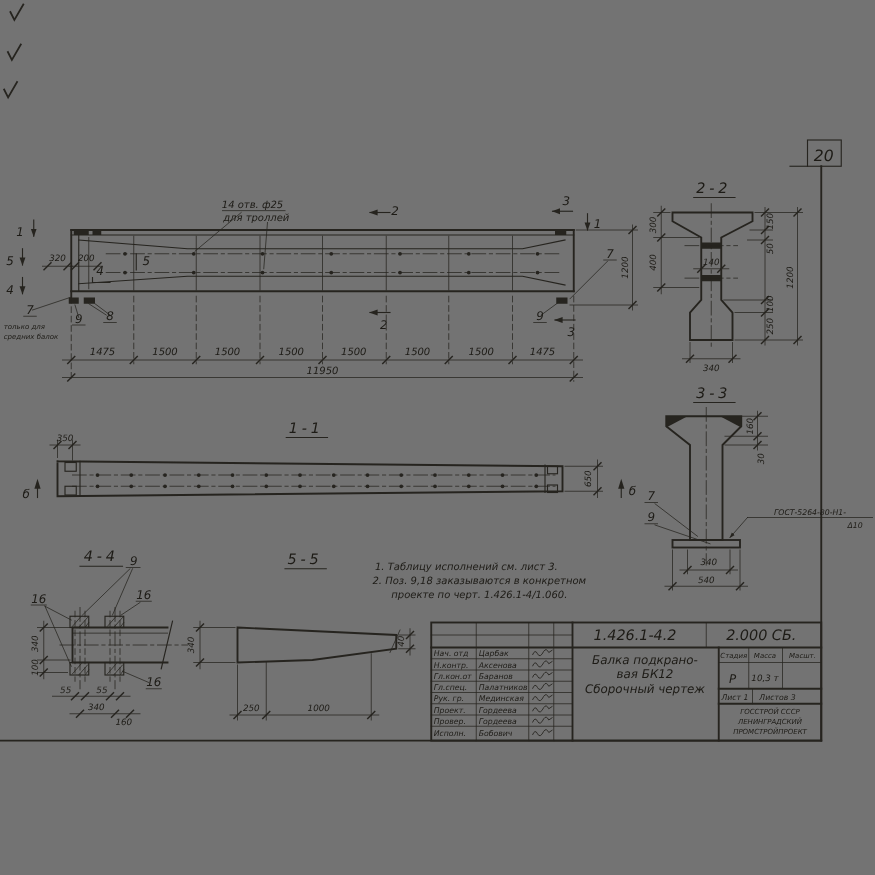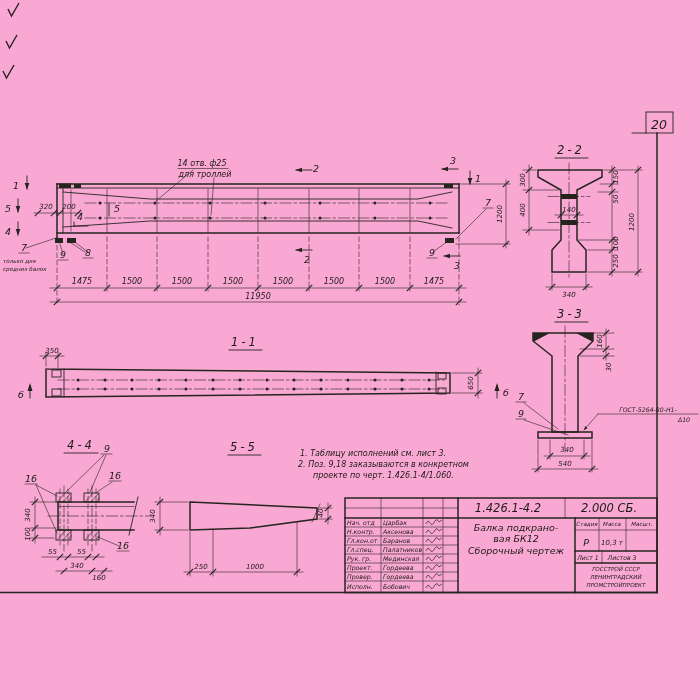--- a/index.html
+++ b/index.html
@@ -1,16 +1,16 @@
 <!DOCTYPE html>
 <html><head>
 <meta charset="utf-8">
 <style>
   html,body{margin:0;padding:0;background:#e8e6e0;}
-  #sheet{position:relative;width:700px;height:700px;background:#f9a8d4;overflow:hidden;}
+  #sheet{position:relative;width:700px;height:700px;background:#737373;overflow:hidden;}
   svg{position:absolute;left:0;top:0;}
   .s1{stroke:#26241f;stroke-width:1.5;fill:none;stroke-linecap:square;}
   .s2{stroke:#26241f;stroke-width:.9;fill:none;stroke-linecap:square;}
   .s3{stroke:#26241f;stroke-width:.6;fill:none;stroke-linecap:square;}
   .dd{stroke-dasharray:11 3 2.5 3;}
   .da{stroke-dasharray:4.5 3;}
   .fl{fill:#26241f;stroke:none;}
   text{font-family:"DejaVu Sans",sans-serif;font-style:italic;fill:#1d1b16;}
   .t5{font-size:5.6px;} .t6{font-size:6.2px;} .t7{font-size:7px;} .t8{font-size:8px;}
   .t9{font-size:9.5px;} .t11{font-size:11.5px;} .t12{font-size:12.5px;}

